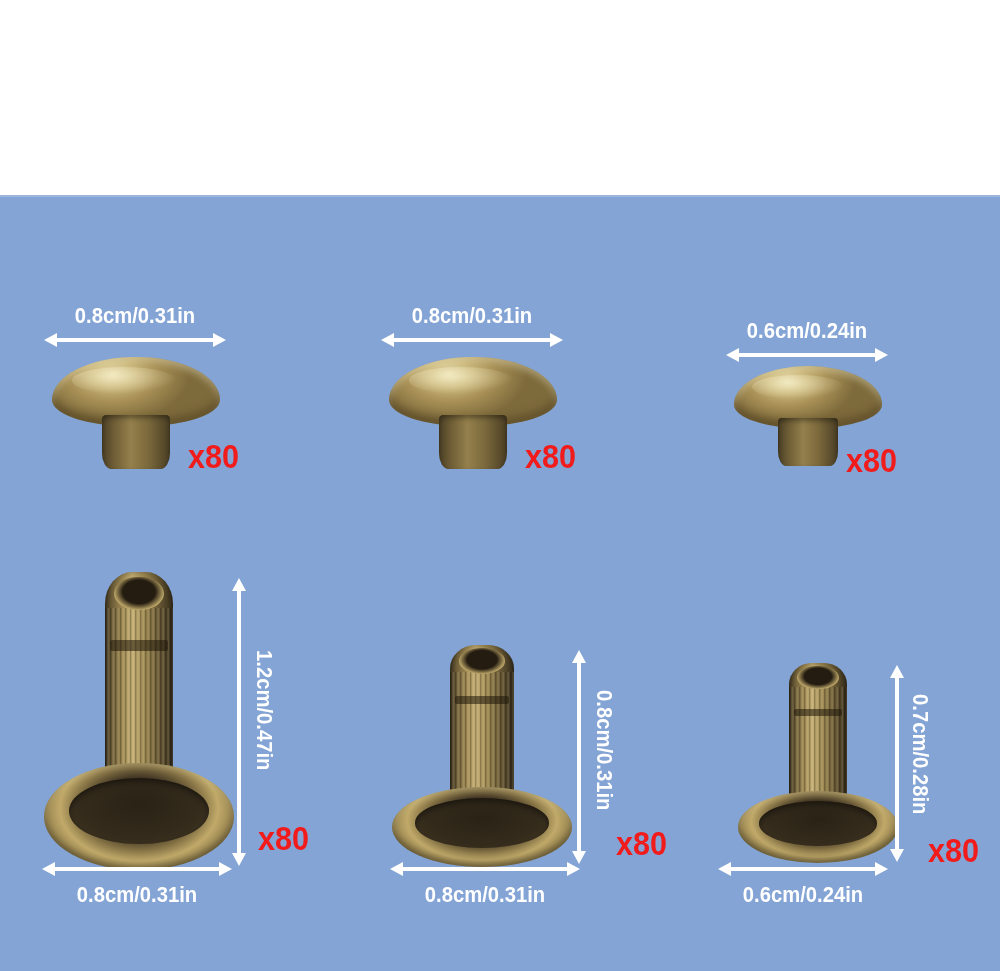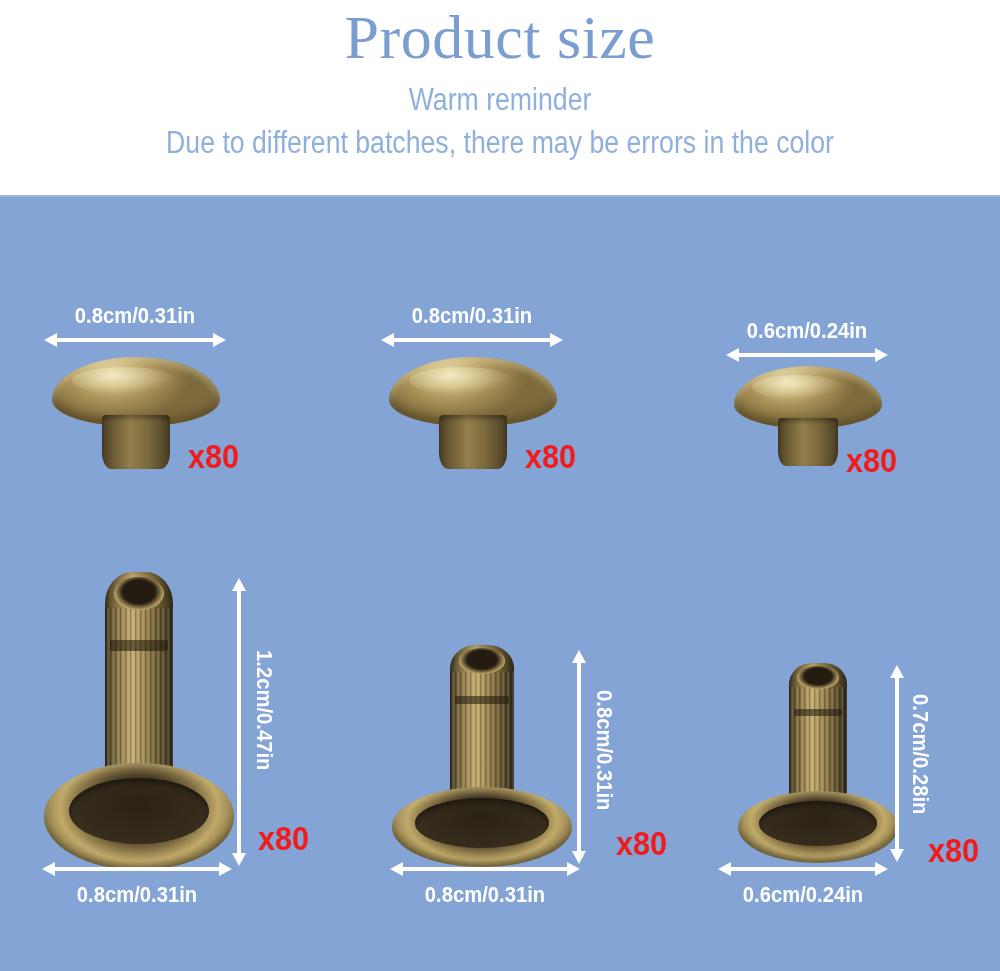--- a/index.html
+++ b/index.html
@@ -245,25 +245,20 @@
     border-radius: 50%;
     background: radial-gradient(ellipse at 50% 40%, #2a2215 0%, #342b1c 60%, #4b3e27 100%);
     box-shadow: inset 0 3px 6px rgba(0,0,0,0.5);
   }
 </style>
 </head>
 <body>
 
 <div id="page">
 
-  <div class="header">
-    <div class="title">Product size</div>
-    <div class="sub1">Warm reminder</div>
-    <div class="sub2">Due to different batches, there may be errors in the color</div>
-  </div>
 
   <div class="panel">
     <div class="panel-topline"></div>
   </div>
 
   <div class="item">
     <div class="dim-h" style="left:40px; top:303px; width:190px;">0.8cm/0.31in</div>
     <div class="arrow-h" style="left:44px; top:333px; width:182px;">
       <div class="head left"></div>
       <div class="bar"></div>

